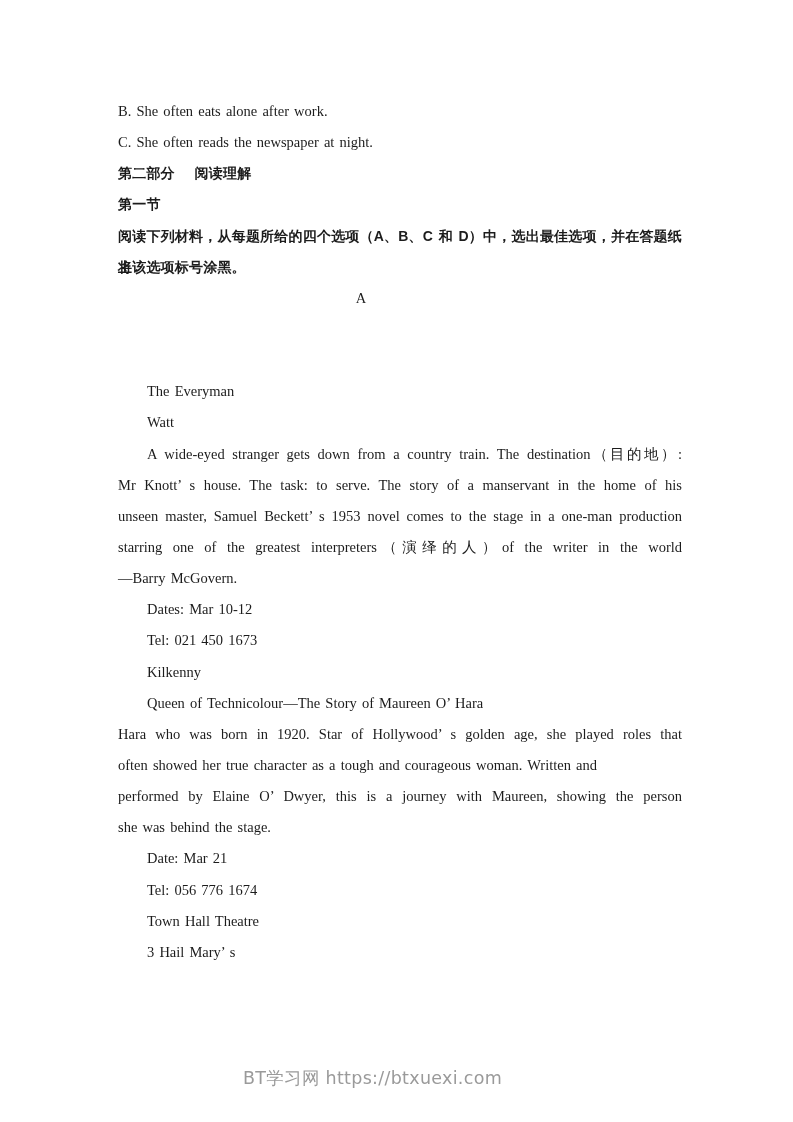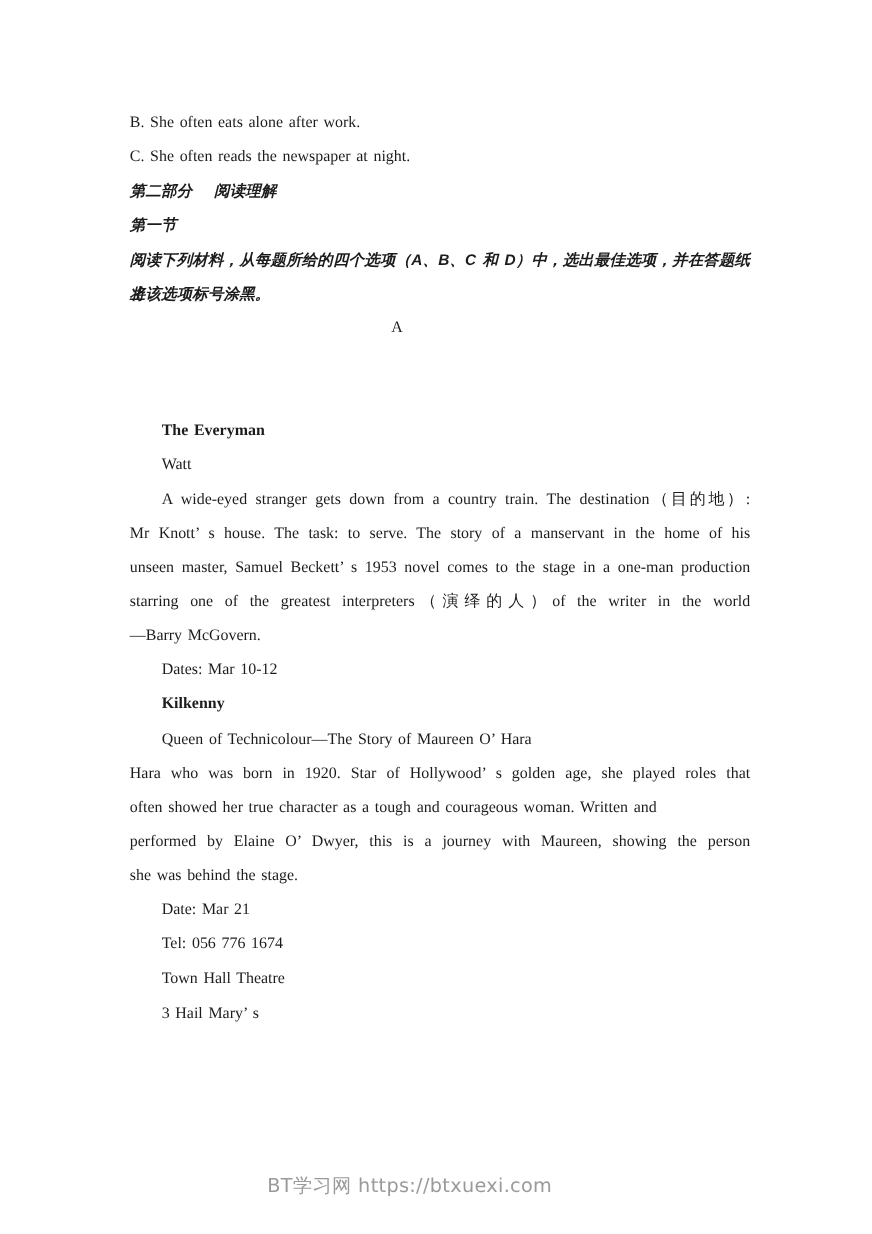--- a/index.html
+++ b/index.html
@@ -33,28 +33,27 @@
   }
   
   .just {
     white-space: normal;
     text-align: justify;
     text-align-last: justify;
   }
   
   .ind { text-indent: 29px; }
   
-  .b { font-weight: bold; }
+  .b { font-weight: normal; }
   
   .cnb {
     font-weight: bold;
     font-family: "Liberation Sans", "DejaVu Sans", sans-serif;
     font-size: 14px;
     letter-spacing: 0.2px;
-    font-style: italic;
   }
   .center-label {
     text-align: center;
     padding-right: 78px; 
   }
   .spacer-2ln { height: 62.3px; }
   .footer {
     position: absolute;
     top: 1066px;
     left: 0;
@@ -86,20 +85,21 @@
     <div class="spacer-2ln"></div>
 
     <div class="ln b ind">The Everyman</div>
     <div class="ln ind">Watt</div>
     <div class="ln ind just">A wide-eyed stranger gets down from a country train. The destination（目的地）:</div>
     <div class="ln just">Mr Knott’ s house. The task: to serve. The story of a manservant in the home of his</div>
     <div class="ln just">unseen master, Samuel Beckett’ s 1953 novel comes to the stage in a one-man production</div>
     <div class="ln just">starring one of the greatest interpreters（演绎的人）of the writer in the world</div>
     <div class="ln">—Barry McGovern.</div>
     <div class="ln ind">Dates: Mar 10-12</div>
+    <div class="ln ind">Tel: 021 450 1673</div>
 
     <div class="ln b ind">Kilkenny</div>
     <div class="ln ind">Queen of Technicolour—The Story of Maureen O’ Hara</div>
     <div class="ln just">Hara who was born in 1920. Star of Hollywood’ s golden age, she played roles that</div>
     <div class="ln">often showed her true character as a tough and courageous woman. Written and</div>
     <div class="ln just">performed by Elaine O’ Dwyer, this is a journey with Maureen, showing the person</div>
     <div class="ln">she was behind the stage.</div>
     <div class="ln ind">Date: Mar 21</div>
     <div class="ln ind">Tel: 056 776 1674</div>
 

